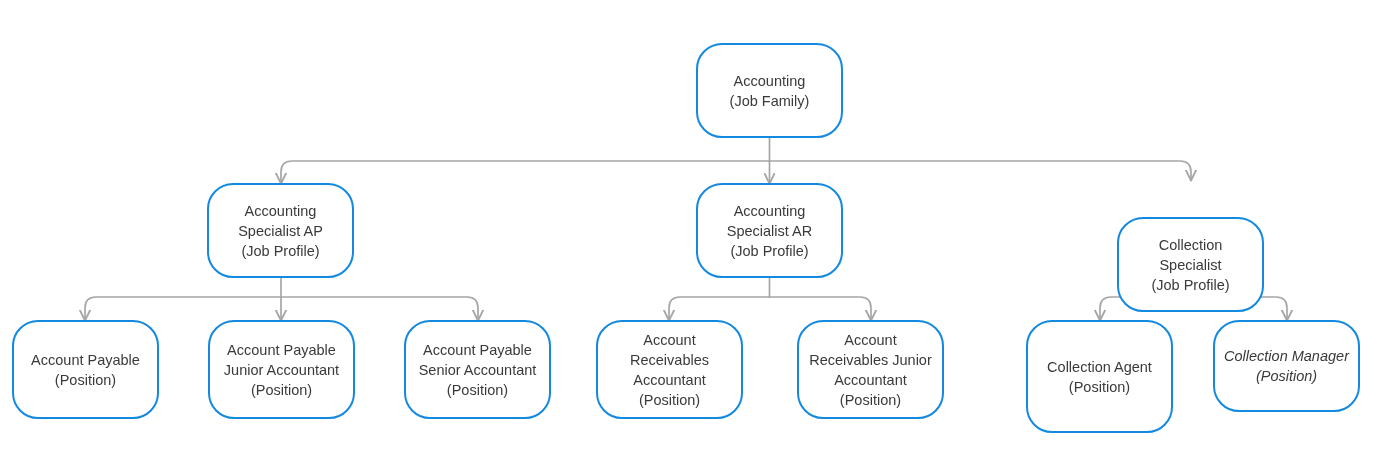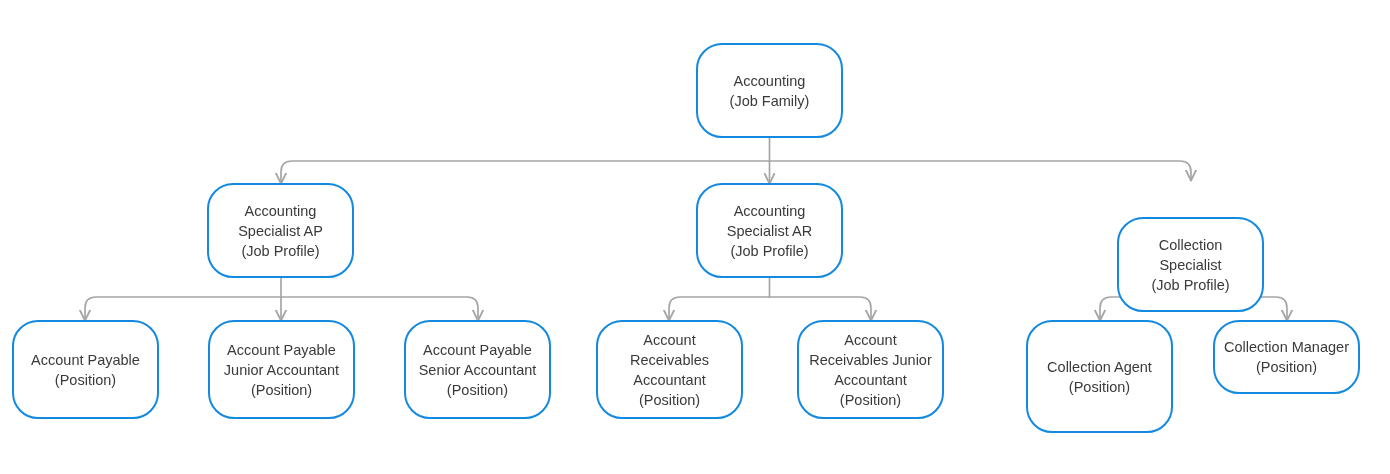--- a/index.html
+++ b/index.html
@@ -132,18 +132,18 @@
 Receivables Junior
 Accountant
 (Position)</span>
   </div>
 
   <div class="node" style="left:1026px; top:320px; width:147px; height:113px;">
     <span class="node-label">Collection Agent
 (Position)</span>
   </div>
 
-  <div class="node" style="left:1213px; top:320px; width:147px; height:74px;">
+  <div class="node" style="left:1213px; top:320px; width:147px; height:92px;font-style:italic;">
     <span class="node-label">Collection Manager
 (Position)</span>
   </div>
 
 </div>
 
 </body></html>

